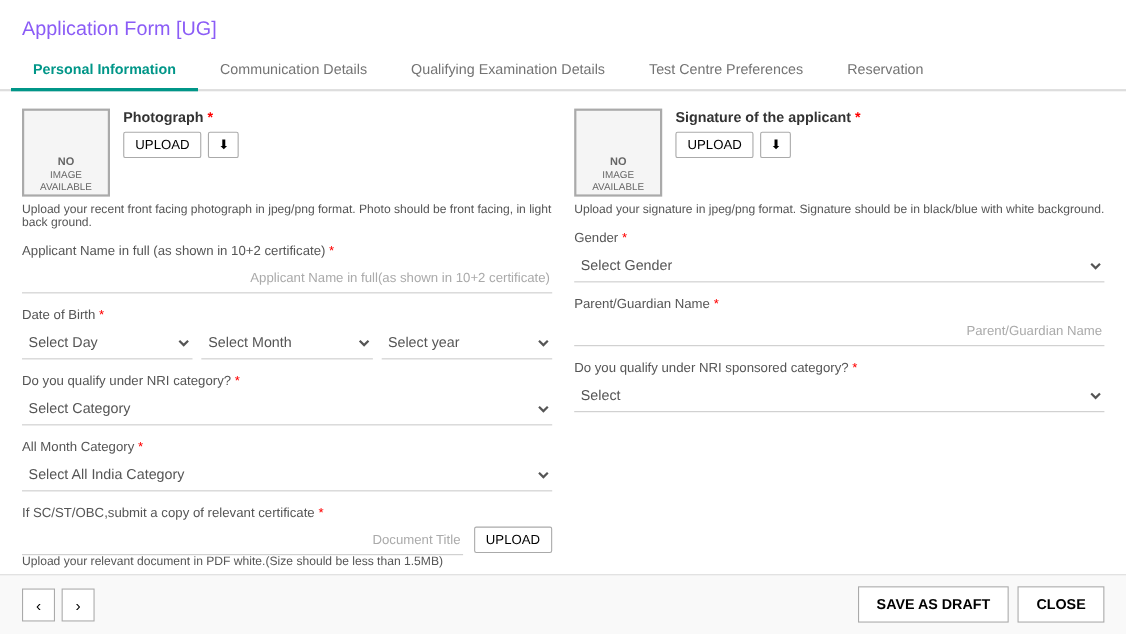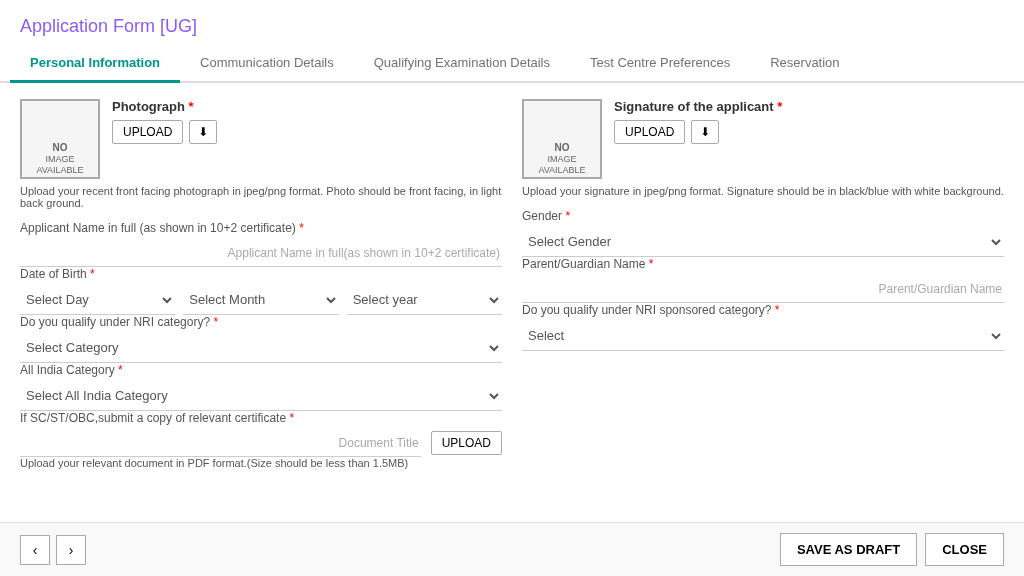--- a/index.html
+++ b/index.html
@@ -20,21 +20,21 @@
     .no-image-box { width: 80px; height: 80px; border: 2px solid #aaa; display: flex; flex-direction: column; align-items: center; justify-content: flex-end; font-size: 9px; color: #666; text-align: center; line-height: 1.3; background: #f5f5f5; }
     .no-image-box .no-img-text { font-weight: bold; font-size: 10px; }
     .photo-info { display: flex; flex-direction: column; gap: 6px; }
     .photo-label { font-size: 13px; font-weight: bold; }
     .required { color: red; }
     .btn-upload { background: #fff; border: 1px solid #aaa; padding: 4px 10px; font-size: 12px; cursor: pointer; border-radius: 2px; }
     .btn-download { background: #fff; border: 1px solid #aaa; padding: 4px 8px; font-size: 12px; cursor: pointer; border-radius: 2px; }
     .photo-buttons { display: flex; gap: 6px; align-items: center; }
     .upload-hint { font-size: 11px; color: #555; margin-bottom: 12px; }
 
-    .field-group { }
+    .field-group { margin-bottom: 12px; }
     .field-label { font-size: 12px; color: #555; margin-bottom: 4px; display: block; }
     .field-label .required { color: red; }
 
     input[type="text"] { width: 100%; border: none; border-bottom: 1px solid #ccc; padding: 6px 2px; font-size: 13px; outline: none; color: #333; text-align: right; }
     input[type="text"]::placeholder { color: #aaa; font-size: 12px; }
 
     select { border: none; border-bottom: 1px solid #ccc; padding: 6px 2px; font-size: 13px; background: #fff; outline: none; color: #555; width: 100%; }
 
     .dob-row { display: flex; gap: 8px; }
     .dob-row select { flex: 1; }
@@ -123,42 +123,42 @@
         </label>
         <select>
           <option>Select Category</option>
           <option>Yes</option>
           <option>No</option>
         </select>
       </div>
 
       <div class="field-group">
         <label class="field-label">
-          <span>All India Category</span>
+          <span>All Month Category</span>
           <span class="required"> *</span>
         </label>
         <select>
           <option>Select All India Category</option>
           <option>General</option>
           <option>SC</option>
           <option>ST</option>
           <option>OBC</option>
         </select>
       </div>
 
       <div class="field-group">
         <label class="field-label">
           <span>If SC/ST/OBC,submit a copy of relevant certificate</span>
           <span class="required"> *</span>
         </label>
         <div class="file-row">
           <input type="text" class="file-input" placeholder="Document Title" style="">
           <button class="btn-upload">UPLOAD</button>
         </div>
-        <div class="upload-hint">Upload your relevant document in PDF format.(Size should be less than 1.5MB)</div>
+        <div class="upload-hint">Upload your relevant document in PDF white.(Size should be less than 1.5MB)</div>
       </div>
 
     </div>
 
     <div>
 
       <div class="photo-section">
         <div class="no-image-box">
           <span class="no-img-text">NO</span>
           <span>IMAGE</span>

